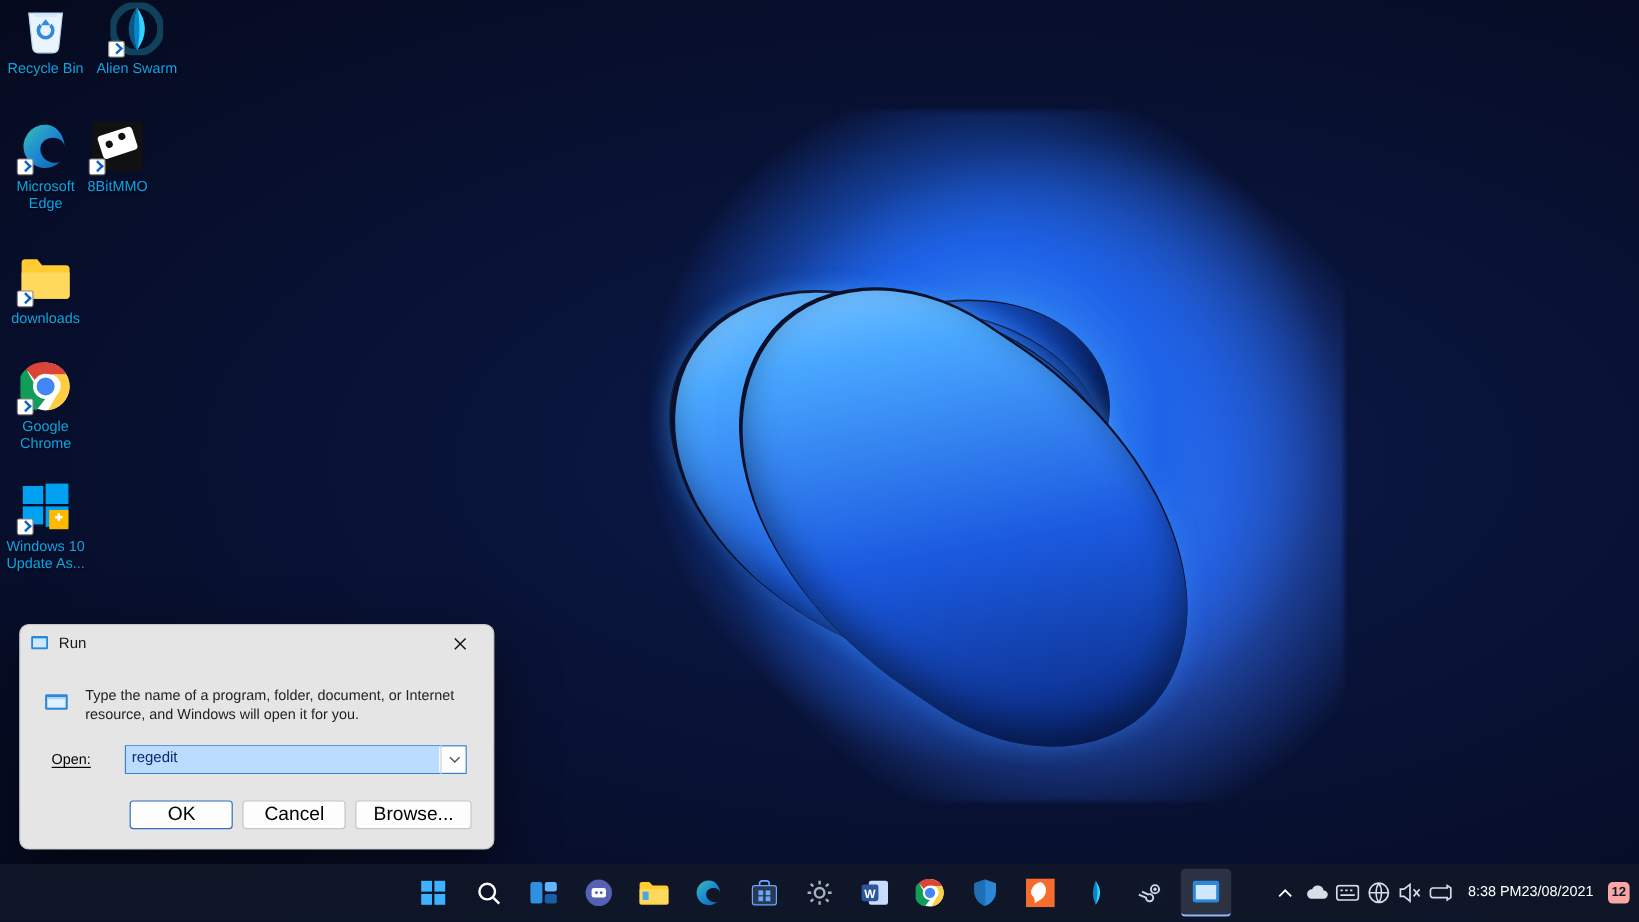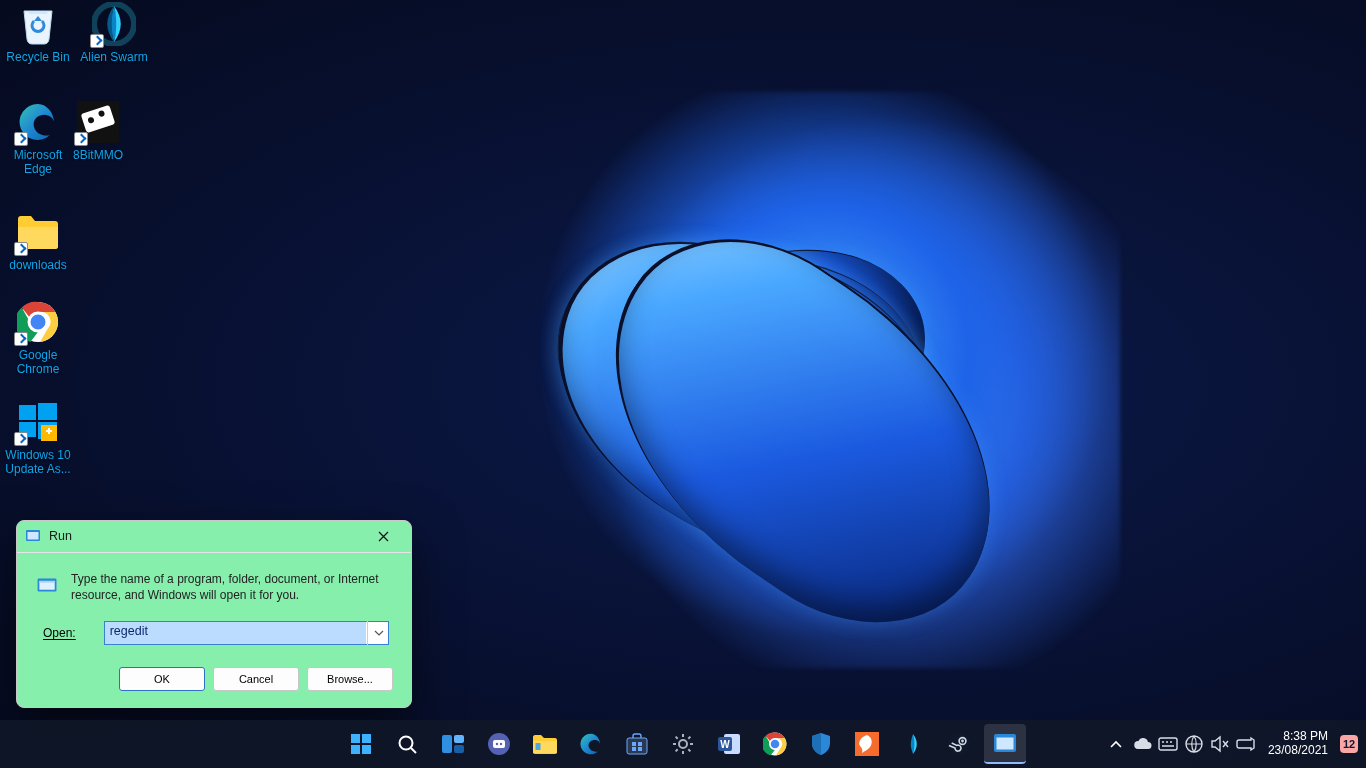--- a/index.html
+++ b/index.html
@@ -28,39 +28,39 @@
 .shortcut-arrow{position:absolute;left:-2px;bottom:-2px;width:14px;height:14px;background:#fff;border:1px solid #8a8a8a;border-radius:2px;}
 .shortcut-arrow::after{content:"";position:absolute;left:3px;top:2px;width:5px;height:5px;border-right:2px solid #0b66c3;border-top:2px solid #0b66c3;transform:rotate(45deg);}
 
 
 .taskbar{position:absolute;left:0;right:0;bottom:0;height:48px;background:rgba(16,24,40,.85);display:flex;align-items:center;}
 .tb-center{position:absolute;left:50%;transform:translateX(-50%);display:flex;gap:4px;align-items:center;}
 .tb-btn{width:42px;height:40px;border-radius:4px;display:flex;align-items:center;justify-content:center;}
 .tb-btn.active{background:rgba(255,255,255,.12);border-bottom:2px solid #8fbaff;}
 .tb-right{margin-left:auto;display:flex;align-items:center;gap:6px;color:#fff;font-size:12px;padding-right:8px;}
 .tray-icn{width:20px;height:20px;display:flex;align-items:center;justify-content:center;}
-.clock{display:flex;flex-direction:column;align-items:flex-end;line-height:1.15;margin:0 6px;}
+.clock{display:flex;flex-direction:row;align-items:flex-end;line-height:1.15;margin:0 6px;}
 .badge{background:#fca5a5;color:#0a1a30;font-size:11px;font-weight:600;width:18px;height:18px;border-radius:4px;display:flex;align-items:center;justify-content:center;}
 
 
-.run{position:absolute;left:16px;bottom:60px;width:396px;background:#86efac;border:1px solid #c9c9c9;border-radius:8px;box-shadow:0 18px 48px rgba(0,0,0,.55);overflow:hidden;}
+.run{position:absolute;left:16px;bottom:60px;width:396px;background:#e5e5e5;border:1px solid #c9c9c9;border-radius:8px;box-shadow:0 18px 48px rgba(0,0,0,.55);overflow:hidden;}
 .run-title{display:flex;align-items:center;gap:8px;height:32px;padding:0 8px;font-size:12.5px;color:#1a1a1a;border-bottom:1px solid #e6e6e6;}
 .run-title .spacer{flex:1;}
 .run-close{width:40px;height:30px;display:flex;align-items:center;justify-content:center;font-size:15px;color:#222;border-radius:4px;}
 .run-body{padding:18px 22px 8px 20px;display:flex;gap:14px;}
 .run-desc{font-size:12px;color:#222;line-height:1.35;}
 .run-openrow{display:flex;align-items:center;gap:10px;padding:10px 22px 4px 26px;}
 .run-openrow label{font-size:12px;text-decoration:underline;text-underline-offset:2px;}
 .combo{flex:1;position:relative;margin-left:18px;}
 .combo input{width:100%;height:24px;border:1px solid #3a80d2;padding:2px 22px 2px 6px;font-size:12.5px;color:#0a2a6c;outline:none;}
 .combo .sel{position:absolute;left:1px;top:1px;bottom:1px;right:23px;background:#bcdcff;}
 .combo .seltext{position:absolute;left:6px;top:3px;font-size:12.5px;color:#0a2a6c;}
 .combo .chev{position:absolute;right:0;top:0;width:22px;height:100%;border-left:1px solid #cfcfcf;display:flex;align-items:center;justify-content:center;}
 .run-btns{display:flex;gap:8px;justify-content:flex-end;padding:18px 18px 16px;}
-.run-btn{height:24px;min-width:86px;padding:0 14px;font-size:11px;background:#fdfdfd;border:1px solid #c6c6c6;border-radius:3px;cursor:default;}
+.run-btn{height:24px;min-width:86px;padding:0 14px;font-size:16px;background:#fdfdfd;border:1px solid #c6c6c6;border-radius:3px;cursor:default;}
 .run-btn.default{border:1px solid #2f6fc4;}
 
 svg{display:block;}
 </style>
 </head>
 <body>
 
 <div class="wallpaper">
   <div class="petal p1"></div>
     <div class="petal p2"></div>

